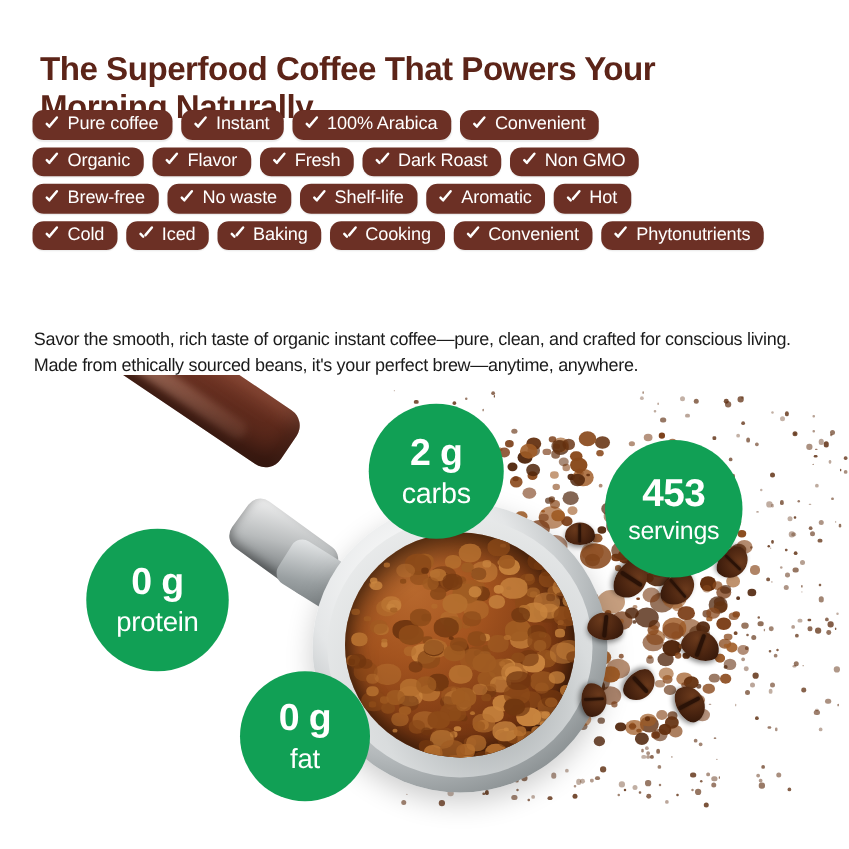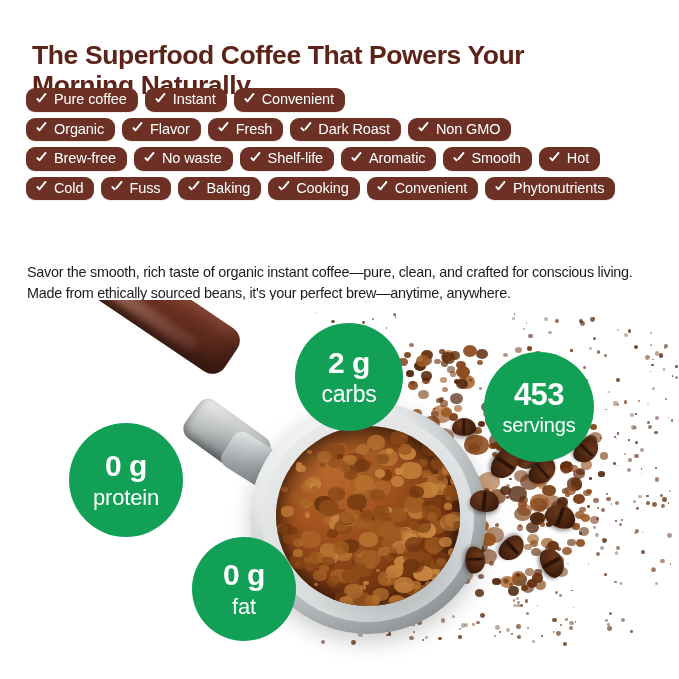--- a/index.html
+++ b/index.html
@@ -164,20 +164,24 @@
       <span class="tag">
           <span class="chk"></span>
           <span>Pure coffee</span>
         </span>
       <span class="tag">
           <span class="chk"></span>
           <span>Instant</span>
         </span>
       <span class="tag">
           <span class="chk"></span>
+          <span>100% Arabica</span>
+        </span>
+      <span class="tag">
+          <span class="chk"></span>
           <span>Convenient</span>
         </span>
     </div>
     <div class="tag-row">
       <span class="tag">
           <span class="chk"></span>
           <span>Organic</span>
         </span>
       <span class="tag">
           <span class="chk"></span>
@@ -208,35 +212,31 @@
       <span class="tag">
           <span class="chk"></span>
           <span>Shelf-life</span>
         </span>
       <span class="tag">
           <span class="chk"></span>
           <span>Aromatic</span>
         </span>
       <span class="tag">
           <span class="chk"></span>
-          <span>Smooth</span>
-        </span>
-      <span class="tag">
-          <span class="chk"></span>
           <span>Hot</span>
         </span>
     </div>
     <div class="tag-row">
       <span class="tag">
           <span class="chk"></span>
           <span>Cold</span>
         </span>
       <span class="tag">
           <span class="chk"></span>
-          <span>Fuss</span>
+          <span>Iced</span>
         </span>
       <span class="tag">
           <span class="chk"></span>
           <span>Baking</span>
         </span>
       <span class="tag">
           <span class="chk"></span>
           <span>Cooking</span>
         </span>
       <span class="tag">

